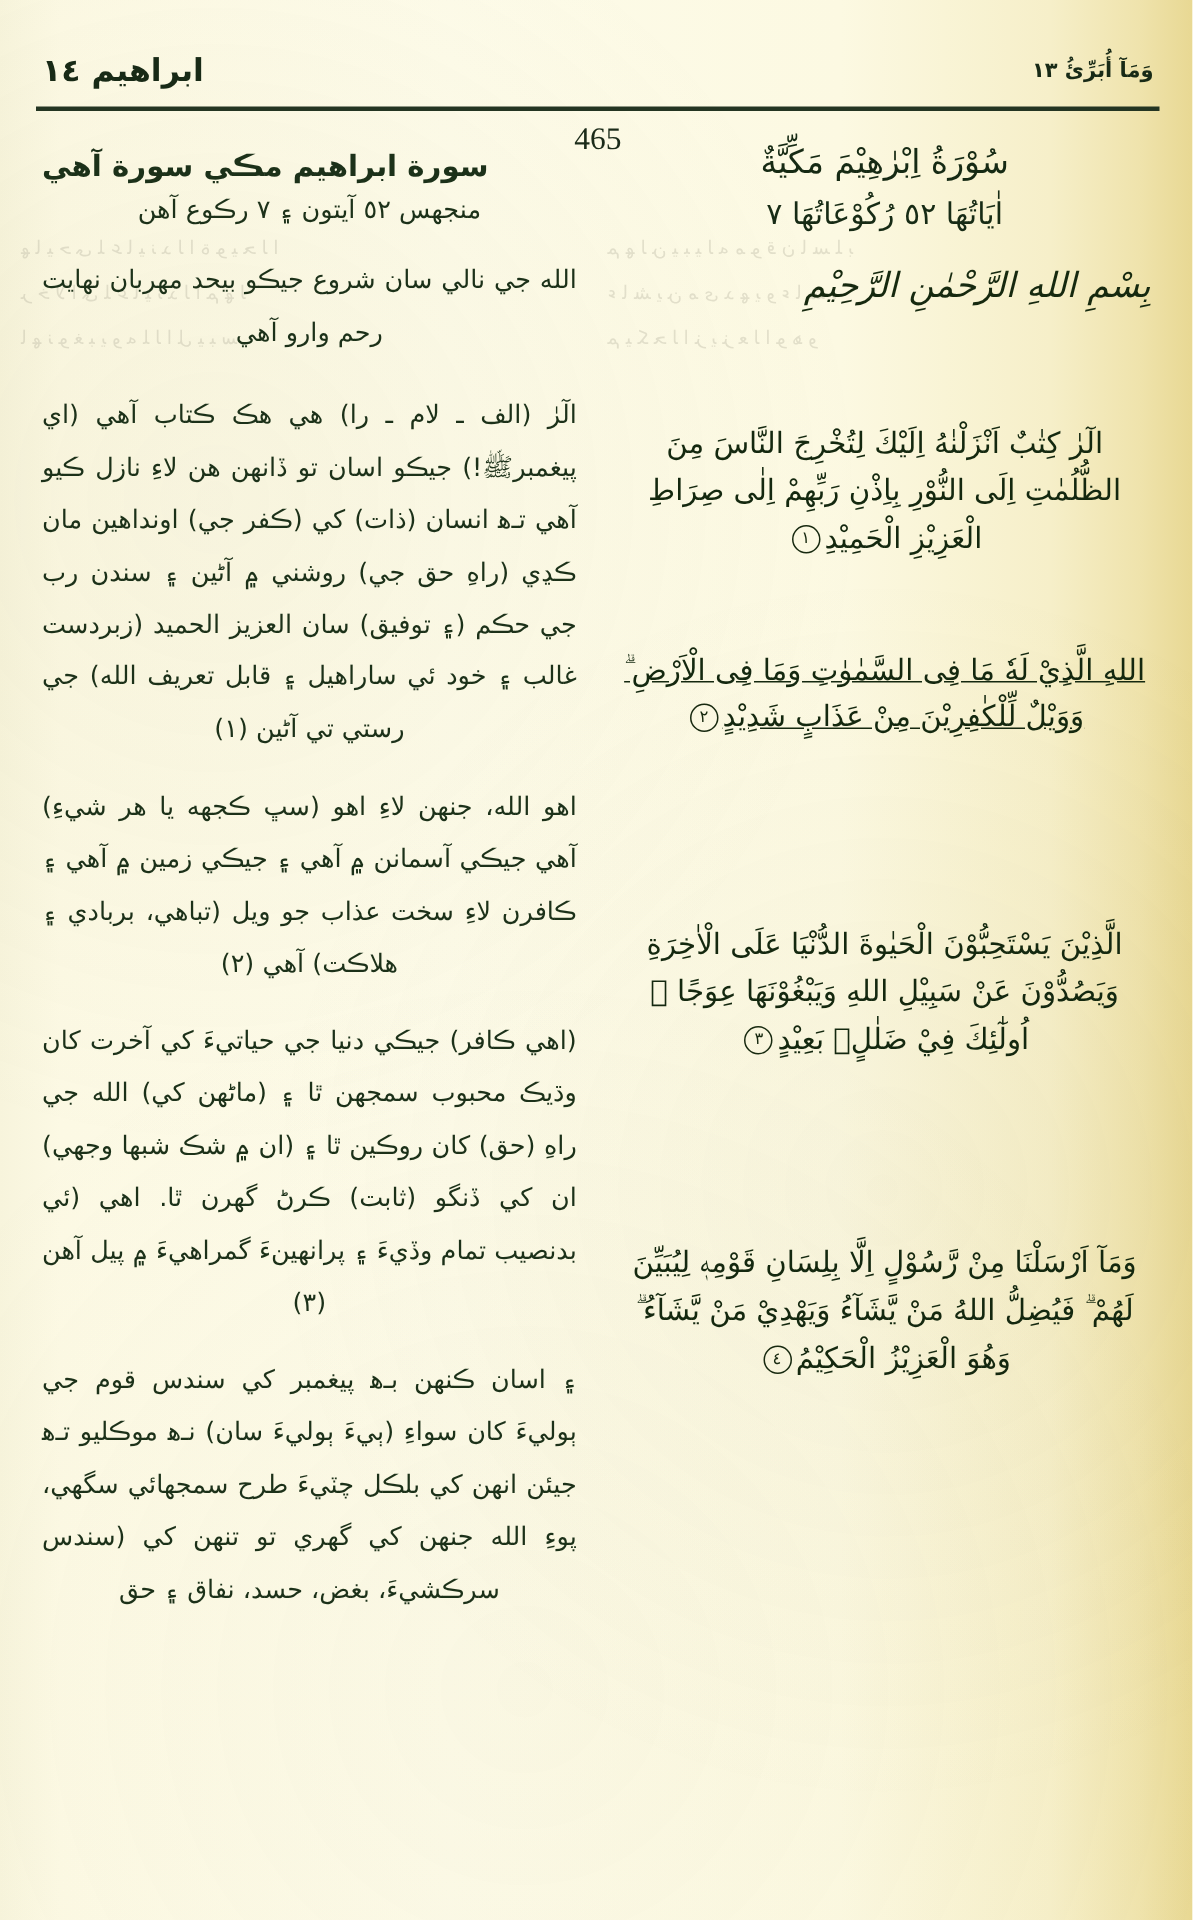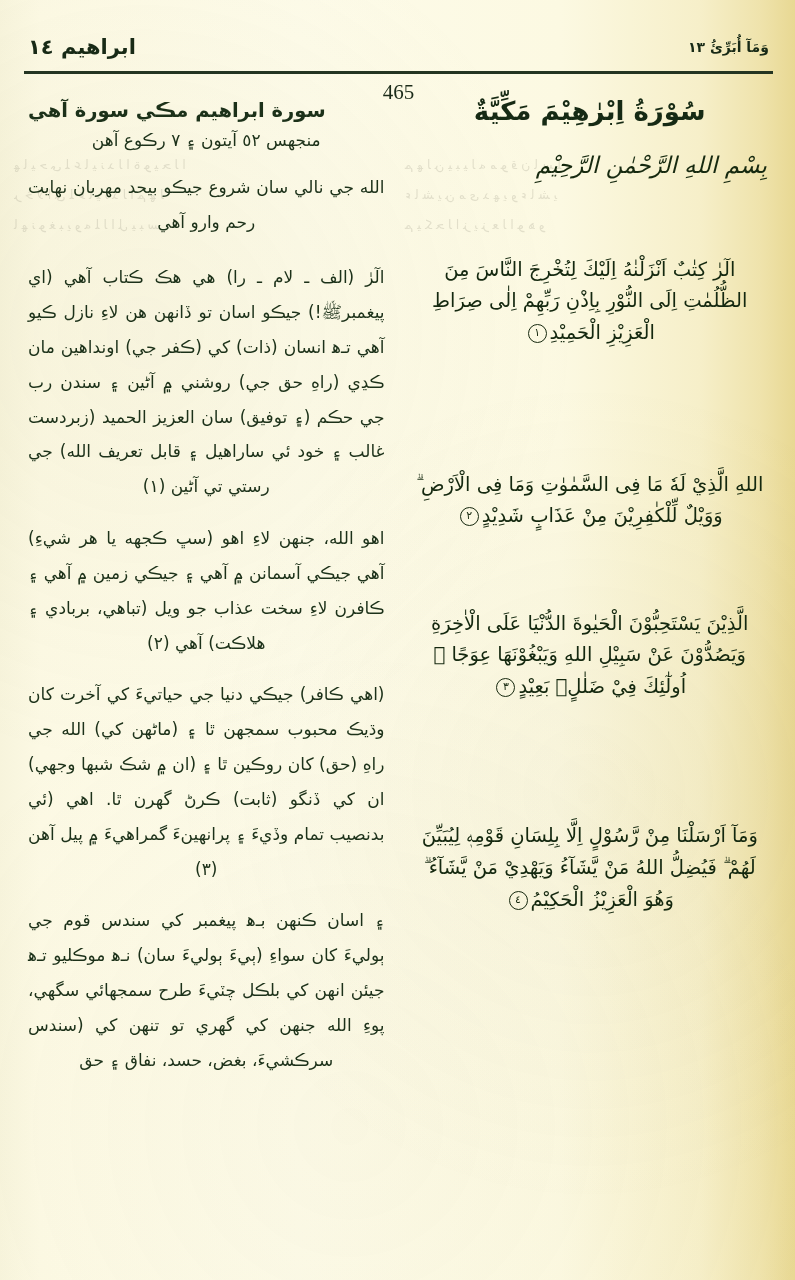--- a/index.html
+++ b/index.html
@@ -120,23 +120,23 @@
   .col-sindhi {
     width: 50%;
     box-sizing: border-box;
     padding: 0 14px 0 4px;
   }
 
   
   .sura-title {
     direction: rtl;
     text-align: center;
-    font-size: 26px;
+    font-size: 22px;
     line-height: 1.5;
-    font-weight: 700;
+    font-weight: 400;
     color: #162a14;
     margin: 6px 0 2px;
     letter-spacing: .5px;
   }
   .sura-sub {
     direction: rtl;
     text-align: center;
     font-size: 20px;
     line-height: 1.5;
     color: #172b15;
@@ -154,22 +154,22 @@
 
   .ayah-block {
     direction: rtl;
     text-align: center;
     font-size: 19.5px;
     line-height: 1.62;
     color: #14280f;
     letter-spacing: .2px;
   }
   .ayah-1 { margin-top: 70px; }
-  .ayah-2 { margin-top: 120px; }
-  .ayah-3 { margin-top: 76px; }
+  .ayah-2 { margin-top: 56px; text-decoration: underline; }
+  .ayah-3 { margin-top: 120px; }
   .ayah-4 { margin-top: 118px; }
 
   .ayah-num {
     display: inline-block;
     min-width: 17px;
     height: 17px;
     line-height: 16px;
     border: 1.4px solid #17290f;
     border-radius: 50%;
     font-size: 11px;
@@ -227,20 +227,21 @@
     <div class="hdr-center">465</div>
     <div class="hdr-right">وَمَآ أُبَرِّئُ ١٣</div>
     <div class="hdr-rule"></div>
   </div>
 
   <div class="columns">
 
     <div class="col-arabic">
 
       <div class="sura-title">سُوْرَةُ اِبْرٰهِيْمَ مَكِّيَّةٌ</div>
+      <div class="sura-sub">اٰيَاتُهَا ٥٢   رُكُوْعَاتُهَا ٧</div>
       <div class="basmala">بِسْمِ اللهِ الرَّحْمٰنِ الرَّحِيْمِ</div>
 
       <div class="ayah-block ayah-1">
         <span>الٓرٰ كِتٰبٌ اَنْزَلْنٰهُ اِلَيْكَ لِتُخْرِجَ النَّاسَ مِنَ الظُّلُمٰتِ اِلَى النُّوْرِ بِاِذْنِ رَبِّهِمْ اِلٰى صِرَاطِ الْعَزِيْزِ الْحَمِيْدِ</span><span class="ayah-num">١</span>
       </div>
 
       <div class="ayah-block ayah-2">
         <span>اللهِ الَّذِيْ لَهٗ مَا فِى السَّمٰوٰتِ وَمَا فِى الْاَرْضِ ۗ وَوَيْلٌ لِّلْكٰفِرِيْنَ مِنْ عَذَابٍ شَدِيْدٍ</span><span class="ayah-num">٢</span>
       </div>
 

